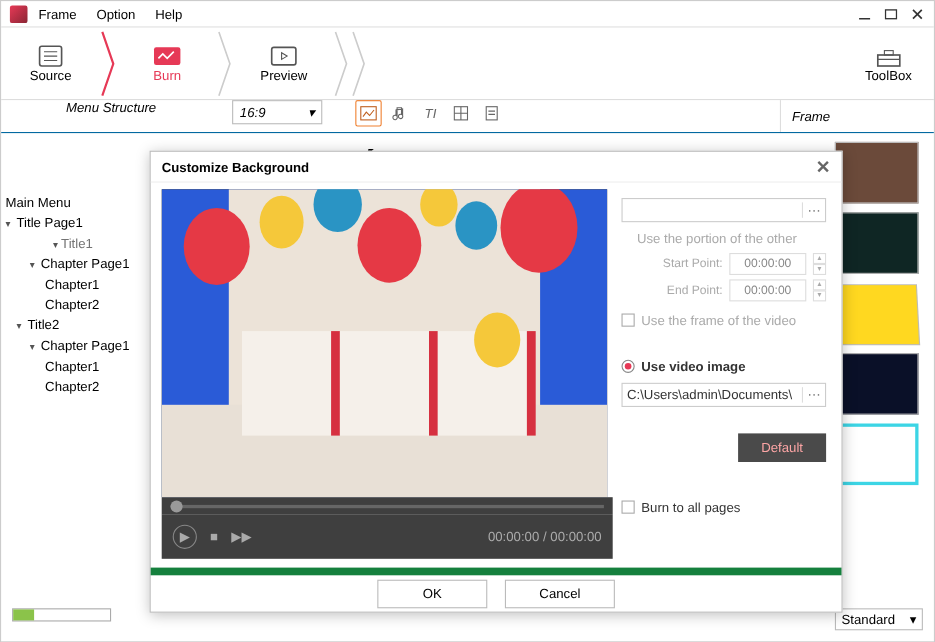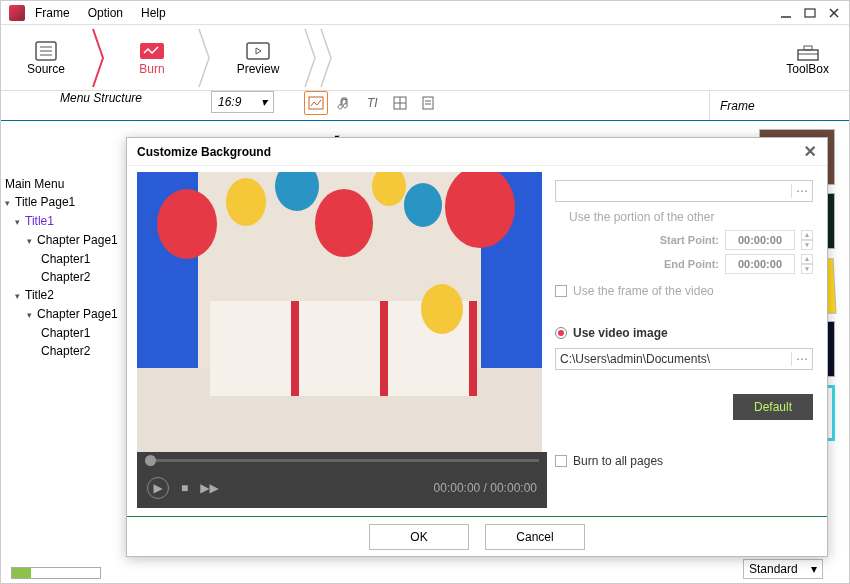--- a/index.html
+++ b/index.html
@@ -15,53 +15,53 @@
 
 .steps { height: 66px; display: flex; align-items: center; border-bottom: 1px solid #ddd; position: relative; }
 .step { display: flex; flex-direction: column; align-items: center; justify-content: center; width: 90px; height: 100%; position: relative; }
 .step-label { font-size: 12px; }
 .step.active .step-label, .step.active .step-icon { color: #e63956; }
 .toolbox { margin-left: auto; display: flex; flex-direction: column; align-items: center; margin-right: 20px; }
 
 
 .subbar { height: 30px; display: flex; align-items: flex-start; border-bottom: 1px solid #0369a1; font-style: italic; }
 .subbar-label { width: 200px; text-align: center; }
-.ratio-select { width: 63px; height: 22px; border: 1px solid #bbb; display: flex; align-items: center; padding: 0 6px; justify-content: space-between; margin-left: 10px; cursor: pointer; }
+.ratio-select { width: 82px; height: 22px; border: 1px solid #bbb; display: flex; align-items: center; padding: 0 6px; justify-content: space-between; margin-left: 10px; cursor: pointer; }
 .icon-group { display: flex; gap: 4px; margin-left: 30px; }
 .icon-btn { width: 24px; height: 24px; border: 1px solid transparent; display: flex; align-items: center; justify-content: center; cursor: pointer; border-radius: 2px; }
 .icon-btn.selected { border-color: #f08030; }
 .frame-label { margin-left: auto; width: 140px; padding-left: 10px; border-left: 1px solid #ddd; height: 100%; display: flex; align-items: center; }
 
 
 .main { display: flex; height: 440px; position: relative; }
 .tree { width: 118px; padding: 6px 4px; font-size: 11px; line-height: 18px; margin-top: 48px; }
 .tree-item { white-space: nowrap; }
 .tree .indent1 { padding-left: 10px; }
 .tree .indent2 { padding-left: 22px; }
 .tree .indent3 { padding-left: 36px; }
-.tree .sel { color: #6d28d9; }
+.tree .sel { color: #737373; text-align: center; }
 .tree .caret::before { content: '▸'; display: inline-block; width: 10px; font-size: 9px; color: #555; }
 .tree .caret.open::before { content: '▾'; }
 
 .frames-panel { position: absolute; right: 8px; top: 0; width: 88px; height: 430px; overflow: hidden; }
 .frame-thumb { width: 76px; height: 56px; margin: 8px auto; border: 1px solid #bbb; }
 .ft-brown { background: #6b4a3a; }
 .ft-dark { background: #0f2624; }
 .ft-yellow { background: #ffd820; transform: perspective(100px) rotateX(8deg); }
 .ft-navy { background: #0a1028; }
 .ft-cyan { background: #fff; border: 3px solid #3cd5e5; }
 
 
-.bottom { position: absolute; bottom: 4px; left: 0; right: 16px; height: 26px; display: flex; align-items: flex-end; padding: 0 10px; gap: 6px; }
+.bottom { position: absolute; bottom: 4px; left: 0; right: 0; height: 26px; display: flex; align-items: flex-start; padding: 0 10px; gap: 6px; }
 .prog-bar { width: 90px; height: 12px; border: 1px solid #aaa; position: relative; }
 .prog-green { position: absolute; left: 0; top: 0; bottom: 0; width: 22%; background: #8bc34a; }
 .std-select { margin-left: auto; width: 80px; height: 20px; border: 1px solid #bbb; display: flex; align-items: center; justify-content: space-between; padding: 0 5px; cursor: pointer; }
 
 
-.dialog { position: absolute; left: 125px; top: 136px; width: 702px; height: 420px; background: #fff; border: 1px solid #bbb; box-shadow: 0 2px 12px rgba(0,0,0,0.25); z-index: 10; }
+.dialog { position: absolute; left: 135px; top: 136px; width: 630px; height: 420px; background: #fff; border: 1px solid #bbb; box-shadow: 0 2px 12px rgba(0,0,0,0.25); z-index: 10; }
 .dlg-header { height: 28px; display: flex; align-items: center; padding: 0 10px; font-weight: bold; border-bottom: 1px solid #eee; }
 .dlg-close { margin-left: auto; cursor: pointer; font-size: 16px; color: #666; }
 .dlg-body { display: flex; height: 350px; }
 .preview-pane { width: 420px; padding: 6px 0 0 10px; }
 .video-box { width: 405px; height: 280px; background: #3a3a3a; position: relative; overflow: hidden; }
 .scene { position: absolute; inset: 0; background: linear-gradient(#2a5bd7, #2a5bd7); }
 .wall { position: absolute; left: 15%; right: 15%; top: 0; bottom: 20%; background: #ece3d8; }
 .floor { position: absolute; left: 0; right: 0; bottom: 0; height: 30%; background: #e8e0d6; }
 .box3d { position: absolute; bottom: 20%; width: 20%; height: 34%; background: #f5f0ea; }
 .box3d.b1 { left: 18%; } .box3d.b2 { left: 40%; } .box3d.b3 { left: 62%; }
@@ -75,29 +75,29 @@
 .seek-track { flex: 1; height: 3px; background: #666; position: relative; }
 .seek-thumb { position: absolute; left: 0; top: -4px; width: 11px; height: 11px; border-radius: 50%; background: #999; }
 
 .options-pane { flex: 1; padding: 14px 14px 0 8px; font-size: 11px; color: #333; }
 .radio-row { display: flex; align-items: center; gap: 6px; margin-bottom: 8px; font-weight: bold; }
 .radio { width: 12px; height: 12px; border: 1px solid #888; border-radius: 50%; display: inline-flex; align-items: center; justify-content: center; }
 .radio.checked::after { content: ''; width: 6px; height: 6px; background: #e63956; border-radius: 50%; }
 .path-input { width: 100%; height: 22px; border: 1px solid #ccc; display: flex; align-items: center; padding: 0 4px; margin-bottom: 8px; }
 .path-input .dots { margin-left: auto; color: #888; cursor: pointer; border-left: 1px solid #ddd; padding-left: 4px; }
 .disabled { color: #aaa; }
-.time-row { display: flex; align-items: center; gap: 6px; margin: 4px 0; justify-content: flex-end; font-weight: bold; }
+.time-row { display: flex; align-items: center; gap: 6px; margin: 4px 0; justify-content: flex-end; }
 .time-row .lbl { color: #aaa; font-size: 11px; }
 .time-box { width: 70px; height: 20px; border: 1px solid #ddd; display: flex; align-items: center; justify-content: center; font-size: 11px; color: #888; }
 .spinner { width: 12px; display: flex; flex-direction: column; }
 .spin-btn { height: 10px; border: 1px solid #ddd; font-size: 7px; text-align: center; line-height: 8px; color: #aaa; cursor: pointer; }
 .chk-row { display: flex; align-items: center; gap: 6px; margin-top: 10px; }
 .chk { width: 12px; height: 12px; border: 1px solid #aaa; }
-.default-btn { margin-top: 16px; margin-left: auto; width: 80px; height: 26px; background: #4a4a4a; color: #bef264; display: flex; align-items: center; justify-content: center; cursor: pointer; }
-.dlg-footer { height: 40px; display: flex; align-items: center; justify-content: center; gap: 16px; border-top: 1px solid #15803d; }
+.default-btn { margin-top: 16px; margin-left: auto; width: 80px; height: 26px; background: #4a4a4a; color: #fca5a5; display: flex; align-items: center; justify-content: center; cursor: pointer; }
+.dlg-footer { height: 40px; display: flex; align-items: center; justify-content: center; gap: 16px; border-top: 7px solid #15803d; }
 .dlg-btn { width: 100px; height: 26px; border: 1px solid #bbb; display: flex; align-items: center; justify-content: center; cursor: pointer; background: #fff; }
 .cursor-fake { position: absolute; left: 330px; top: 130px; font-size: 14px; z-index: 5; pointer-events: none; }
 
 svg { display: block; }
 </style>
 </head>
 <body>
 
 <div class="titlebar">
   <div class="app-icon"></div>

